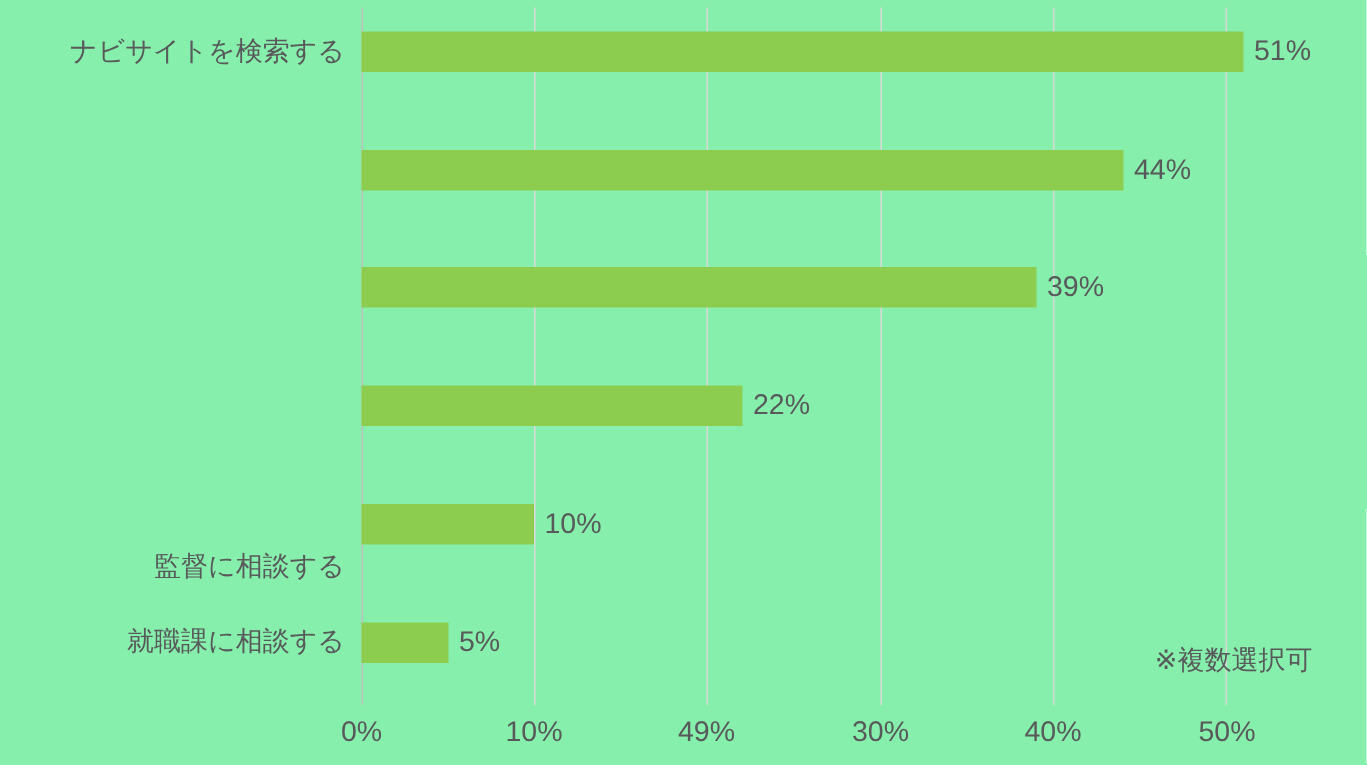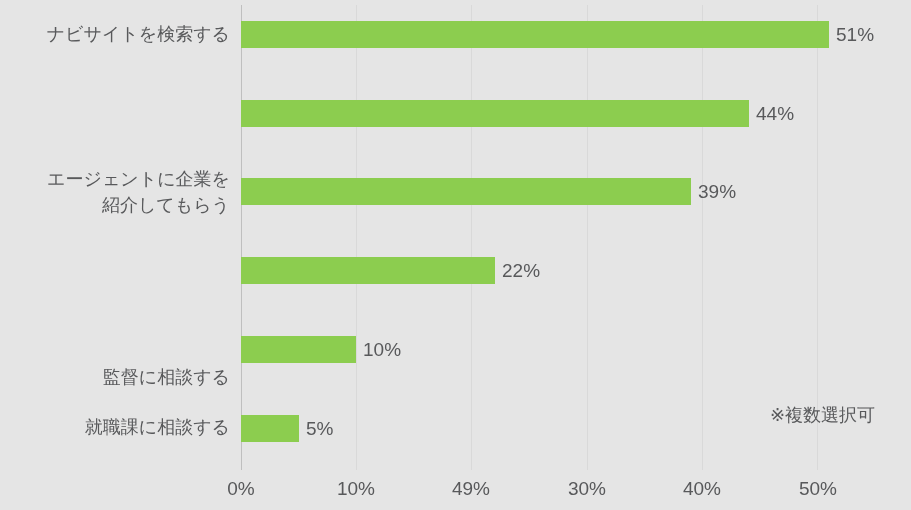--- a/index.html
+++ b/index.html
@@ -7,21 +7,21 @@
     padding: 0;
     background: #ffffff;
   }
   body {
     font-family: "Liberation Sans", "DejaVu Sans", sans-serif;
   }
   #chart-root {
     position: relative;
     width: 911px;
     height: 510px;
-    background: #e5e5e5;
+    background: #86efac;
     overflow: hidden;
   }
 
   
   .plot-area {
     position: absolute;
     left: 241px;
     top: 5px;
     width: 577px;   
     height: 465px;
@@ -88,37 +88,35 @@
     font-size: 19px;
     color: #58595b;
     transform: translateX(-50%);
     white-space: nowrap;
   }
 
   
   .notes {
     position: absolute;
     right: 36px;
-    top: 402px;
+    top: 427px;
     text-align: center;
     font-size: 18px;
     color: #58595b;
     line-height: 1.45;
   }
   .notes div { white-space: nowrap; }
 </style>
 </head>
 <body>
 
 <div id="chart-root">
 
   <div class="cat-labels-col">
     <div class="cat-label" style="top:21px;">ナビサイトを検索する</div>
-    <div class="cat-label" style="top:166px;">エージェントに企業を
-紹介してもらう</div>
     <div class="cat-label" style="top:336px;margin-top:28px;">監督に相談する</div>
     <div class="cat-label" style="top:414px;">就職課に相談する</div>
   </div>
 
   <div class="plot-area">
     <div class="axis-line"></div>
     <div class="gridline" style="left:115px;"></div>
     <div class="gridline" style="left:230px;"></div>
     <div class="gridline" style="left:346px;"></div>
     <div class="gridline" style="left:461px;"></div>

